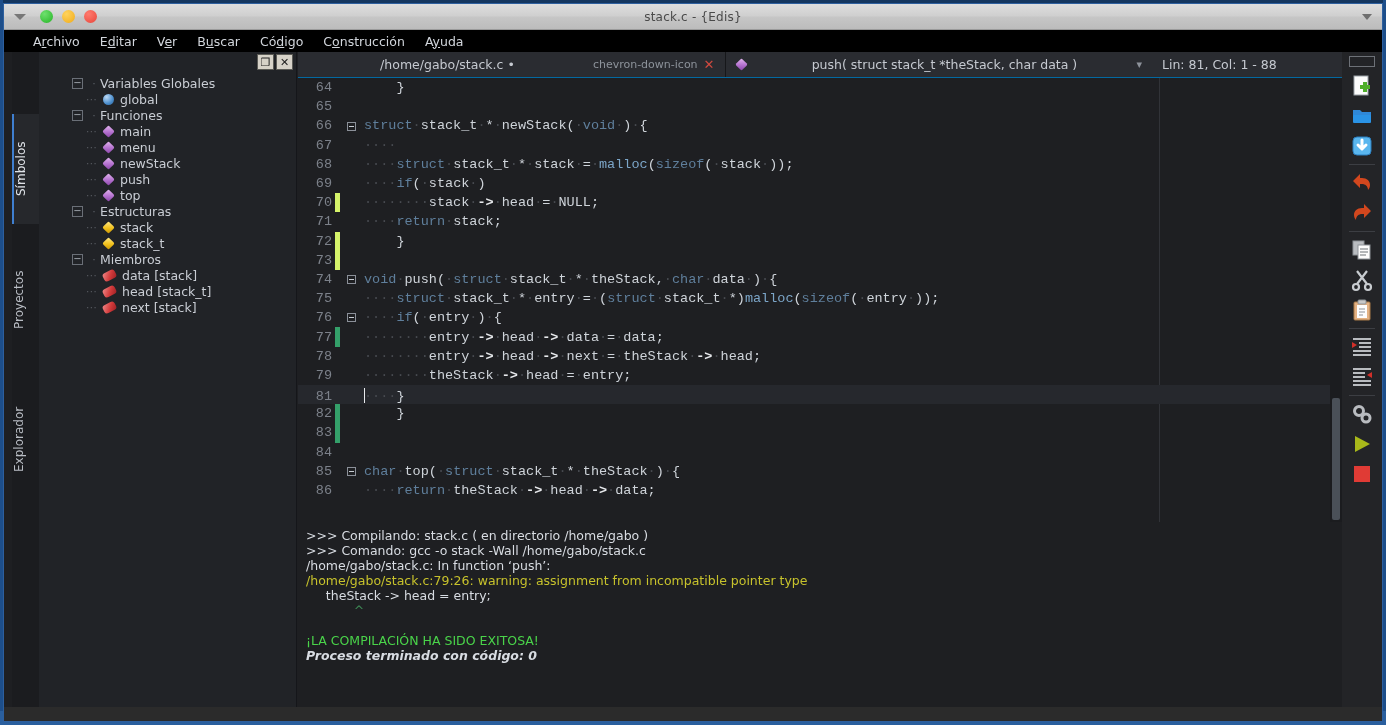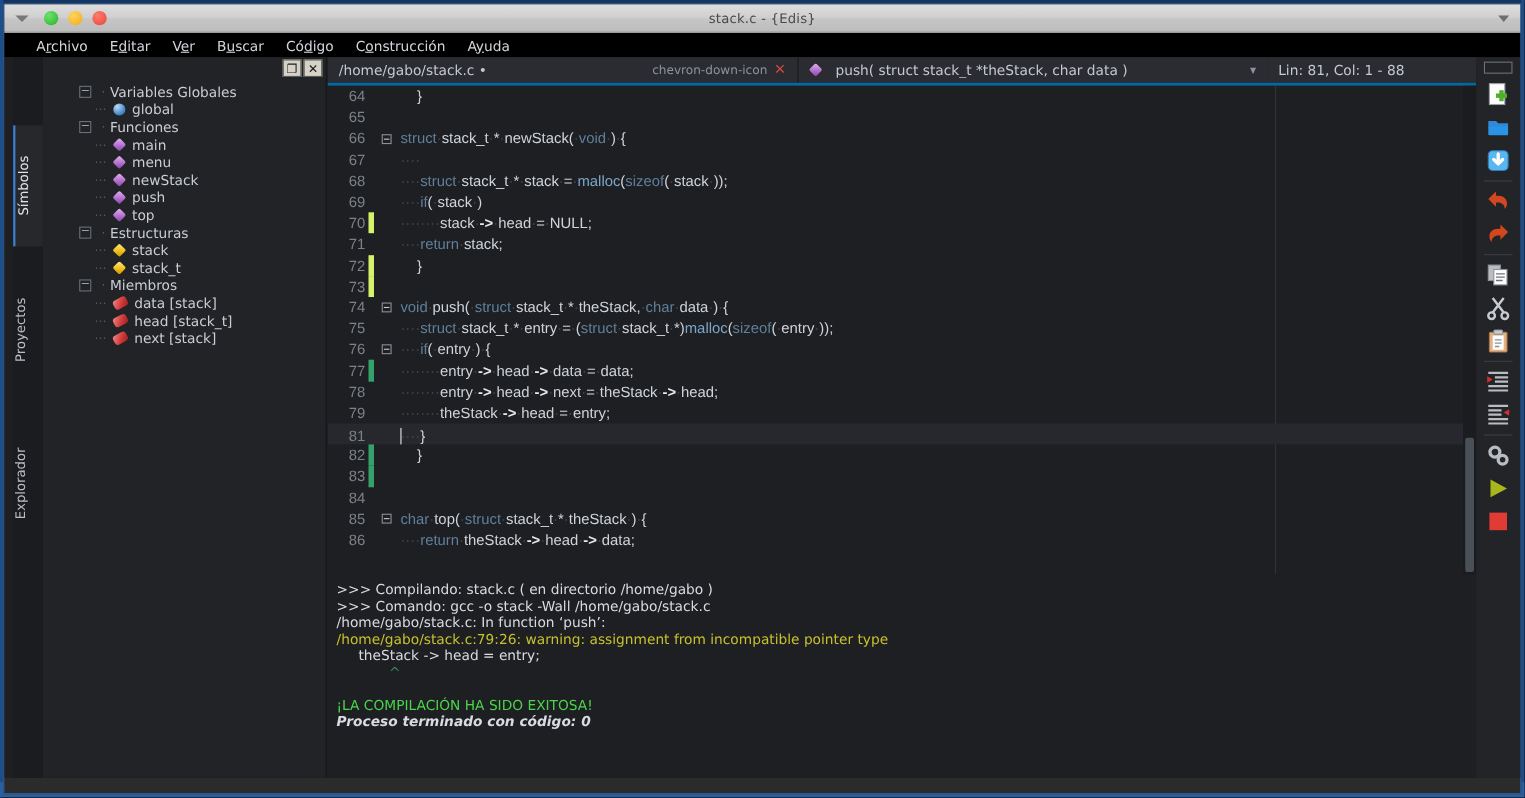--- a/index.html
+++ b/index.html
@@ -85,39 +85,39 @@
       transform:rotate(45deg) scale(.8); border-radius:2px;}
   .ico.red   { width:13px;height:9px;
       background:linear-gradient(135deg,#f08a8a,#d23a3a 55%,#9b1f24);
       border-radius:3px; transform:rotate(-28deg);}
   .tlabel{ font-size:12.5px;}
 
   
   .editor-wrap { position:absolute; left:294px; top:0; right:40px; bottom:0; background:#1e1f22; }
 
   .tabbar { height:26px; display:flex; align-items:stretch; background:#1e1f22;
-     border-bottom:3px solid #0369a1;}
+     border-bottom:1px solid #0369a1;text-align:center;}
   .filetab { flex:1 1 0; min-width:0; display:flex; align-items:center; gap:6px;
      padding:0 10px; background:#2a2c31; color:#c5c9d0; font-size:12.5px;
      border-right:1px solid #16171a; cursor:pointer; font-family:"DejaVu Sans", sans-serif;}
   .filetab .nm{ flex:1; overflow:hidden; text-overflow:ellipsis; white-space:nowrap;}
   .chev { color:#8d939b; font-size:11px; cursor:pointer;}
   .xmark{ color:#d0493f; font-weight:bold; font-size:13px; cursor:pointer;}
   .symtab { flex:1 1 0; min-width:0; display:flex; align-items:center; gap:7px;
      padding:0 10px; background:#2a2c31; color:#c5c9d0; font-size:12.5px; cursor:pointer;
      font-family:"DejaVu Sans", sans-serif;}
   .symtab .nm{flex:1; overflow:hidden;text-overflow:ellipsis;white-space:nowrap;}
   .lincol { width:190px; display:flex; align-items:center; padding-left:10px;
      background:#2a2c31; color:#c5c9d0; font-size:12.5px; font-family:"DejaVu Sans", sans-serif;}
 
   .codearea { position:absolute; left:0; right:0; top:26px; height:444px;
      background:#1e1f22; overflow:hidden;}
   .marginline{ position:absolute; top:0; bottom:0; left:861px; width:1px; background:#313338;}
   .coderow { position:relative; height:19.2px; display:flex; align-items:center;
-     font-family:Liberation Sans, sans-serif; font-size:13.5px; white-space:pre;}
+     font-family:Liberation Mono, monospace; font-size:13.5px; white-space:pre;}
   .coderow.cur{ background:#26282d;align-items:flex-end;}
   .lnum { width:34px; text-align:right; color:#7c818a; flex:none; font-size:13.5px;}
   .mark { width:5px; height:19.2px; margin-left:3px; flex:none;}
   .mark.yl{background:#d5f36a;} .mark.gr{background:#34a06a;}
   .fold { width:22px; flex:none; text-align:center; color:#9aa0a8; font-size:11px;}
   .fold i{ display:inline-block; width:9px;height:9px;border:1px solid #8b9099;
      position:relative; vertical-align:middle;}
   .fold i:before{content:"";position:absolute;left:1px;right:1px;top:3px;height:1px;background:#c7ccd3;}
   .ctext { padding-left:2px;}
   .caret { display:inline-block; width:1px; height:15px; background:#e8eaed;

